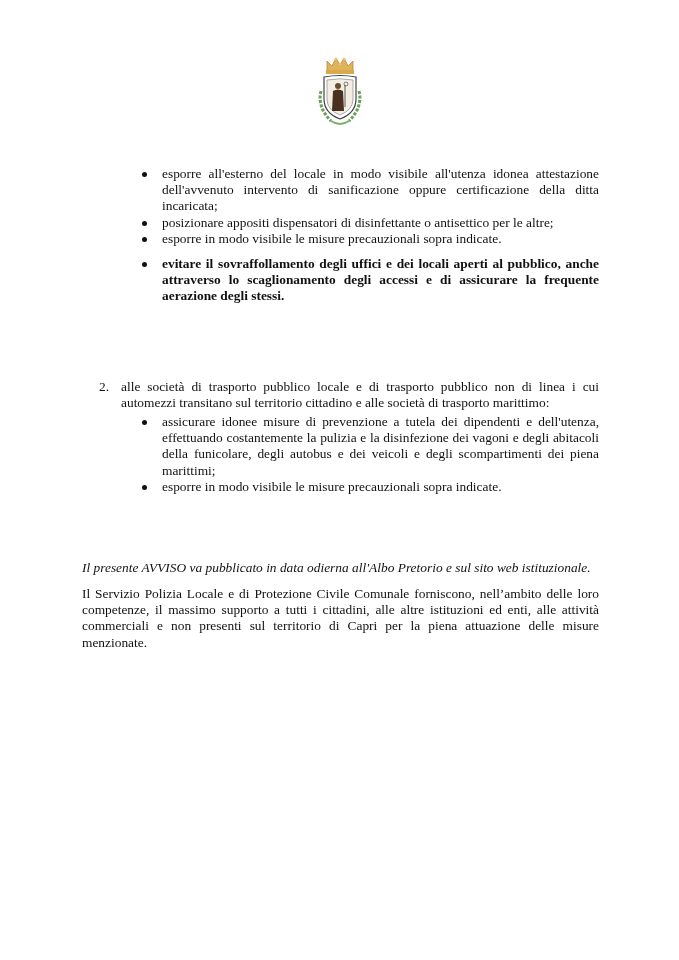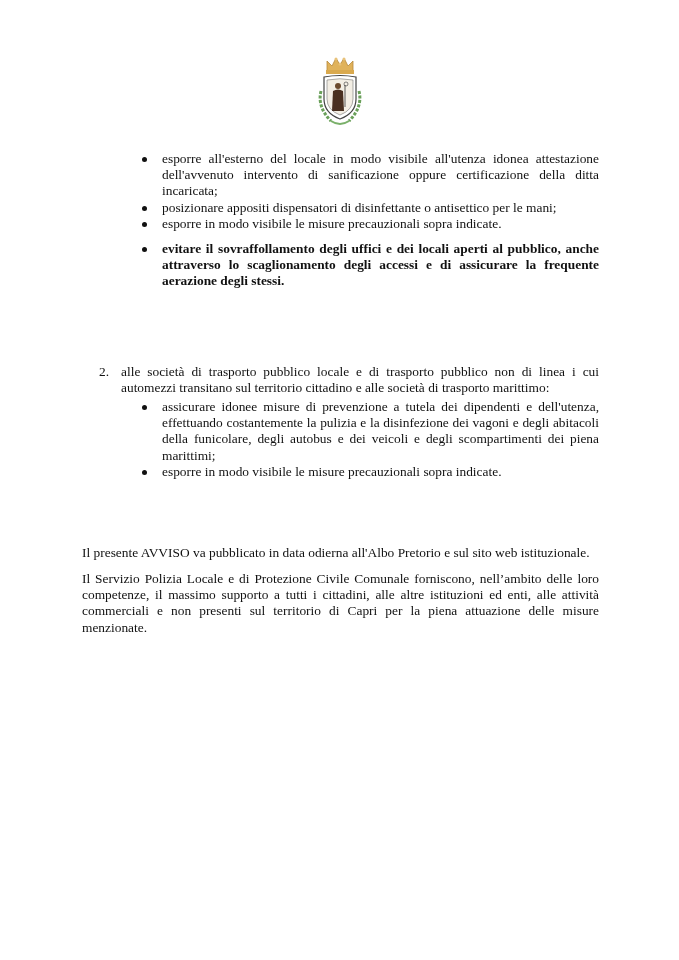--- a/index.html
+++ b/index.html
@@ -8,21 +8,21 @@
       font-family: "Liberation Serif", "DejaVu Serif", serif;
       color: #111111;
       font-size: 13.4px;
       line-height: 16.2px;
     }
     .crest {
       position: absolute; left: 313px; top: 55px; width: 54px; height: 76px;
     }
     .crest svg { width: 100%; height: 100%; display: block; }
 
-    .block { position: absolute; text-align: justify; }
+    .block { position: absolute; text-align: justify; margin-top: 15px; }
 
     .bullet-list { margin: 0; padding: 0; list-style: none; }
     .bullet-item { position: relative; padding-left: 0; }
     .bullet-dot {
       position: absolute; width: 5px; height: 5px; border-radius: 50%;
       background: #111; top: 6px;
     }
     .justify-last { text-align-last: left; }
 
     #list1 { left: 162px; top: 151px; width: 437px; }
@@ -30,21 +30,21 @@
     #list1 .bullet-item { margin-bottom: 0; }
     #list1 .gap { margin-top: 9px; font-weight: bold; }
 
     #item2 { left: 99px; top: 364px; width: 500px; }
     .num-label { position: absolute; left: 0; top: 0; }
     .num-text { margin-left: 22px; }
 
     #list2 { left: 162px; top: 399px; width: 437px; }
     #list2 .bullet-dot { left: -20px; }
 
-    #para1 { left: 82px; top: 545px; width: 520px; text-align: left; white-space: nowrap; }
+    #para1 { left: 82px; top: 545px; width: 520px; text-align: left; white-space: nowrap; font-style: italic; }
     #para2 { left: 82px; top: 571px; width: 517px; }
   </style>
 </head>
 <body>
 
 <div class="crest">
   <svg viewBox="0 0 54 76" xmlns="http://www.w3.org/2000/svg">
 
     <path d="M14 16 L14 6 L19 11 L23 3 L27 10 L31 3 L35 11 L40 6 L40 16 Z" fill="#e0b25a" stroke="#b8893a" stroke-width="0.8"></path>
     <rect x="13" y="15" width="28" height="4" fill="#d9a94e"></rect>
@@ -67,21 +67,21 @@
 </div>
 
 <div id="list1" class="block">
   <ul class="bullet-list">
     <li class="bullet-item justify-last">
       <span class="bullet-dot"></span>
       <span>esporre all'esterno del locale in modo visibile all'utenza idonea attestazione dell'avvenuto intervento di sanificazione oppure certificazione della ditta incaricata;</span>
     </li>
     <li class="bullet-item justify-last">
       <span class="bullet-dot"></span>
-      <span>posizionare appositi dispensatori di disinfettante o antisettico per le mani;</span>
+      <span>posizionare appositi dispensatori di disinfettante o antisettico per le altre;</span>
     </li>
     <li class="bullet-item justify-last">
       <span class="bullet-dot"></span>
       <span>esporre in modo visibile le misure precauzionali sopra indicate.</span>
     </li>
     <li class="bullet-item justify-last gap">
       <span class="bullet-dot"></span>
       <span>evitare il sovraffollamento degli uffici e dei locali aperti al pubblico, anche attraverso lo scaglionamento degli accessi e di assicurare la frequente aerazione degli stessi.</span>
     </li>
   </ul>

